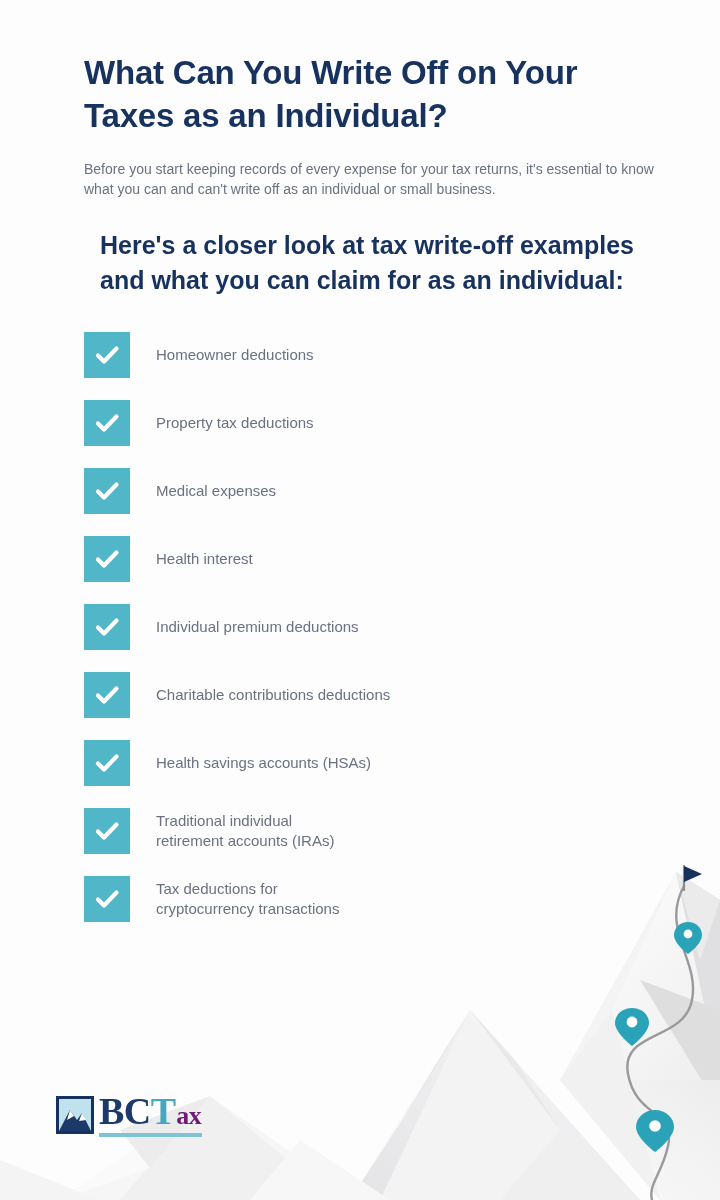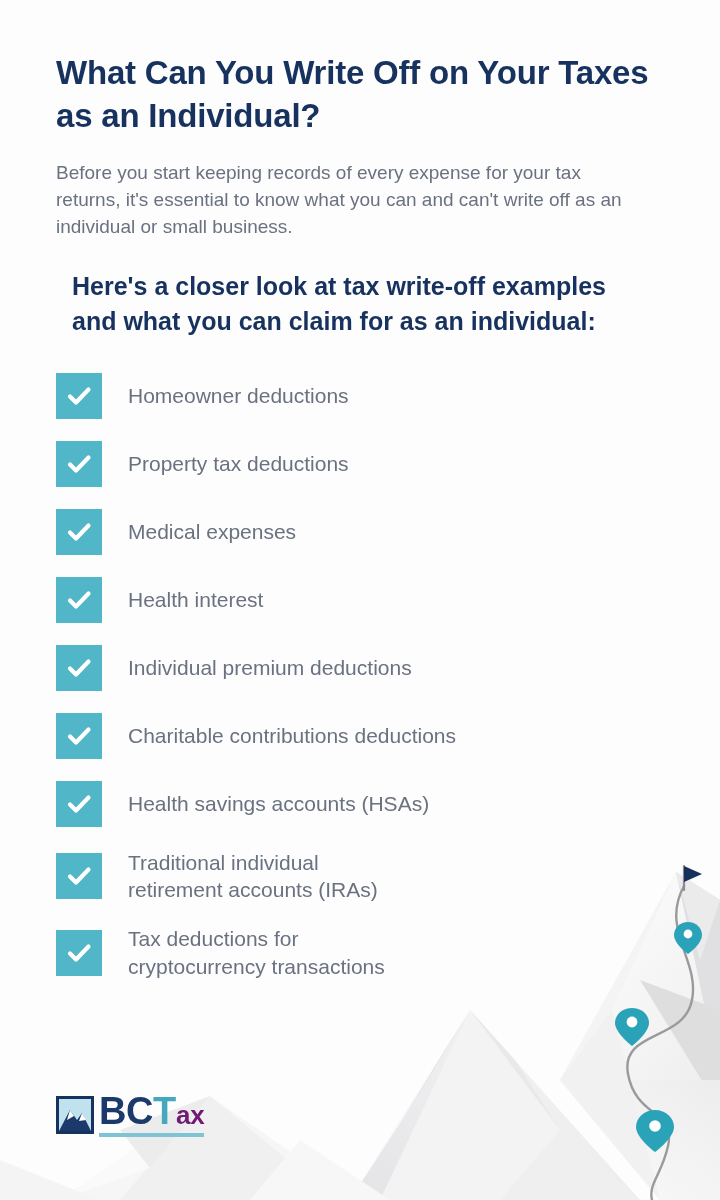--- a/index.html
+++ b/index.html
@@ -24,36 +24,36 @@
     inset: 0;
     width: 720px;
     height: 1200px;
     pointer-events: none;
   }
 
   
   .content {
     position: relative;
     z-index: 2;
-    padding: 52px 56px 0 56px;
+    padding: 52px 56px 0 84px;
   }
 
   .title {
     color: #17325e;
     font-size: 33px;
     line-height: 1.30;
     font-weight: bold;
     letter-spacing: -0.2px;
     margin: 0 0 22px 0;
     max-width: 620px;
   }
 
   .intro {
     color: #6a7180;
-    font-size: 19px;
+    font-size: 14px;
     line-height: 1.42;
     margin: 0 4px 28px 0;
     max-width: 586px;
   }
 
   .lead {
     color: #17325e;
     font-size: 25px;
     font-weight: bold;
     line-height: 1.40;
@@ -78,21 +78,21 @@
     width: 46px;
     height: 46px;
     background: #51b6c8;
     display: flex;
     align-items: center;
     justify-content: center;
   }
   .checkbox svg { display: block; }
   .check-label {
     color: #6a7180;
-    font-size: 21px;
+    font-size: 15px;
     line-height: 1.30;
     margin-left: 26px;
     white-space: pre-line;
   }
 
   
   .logo {
     position: absolute;
     left: 56px;
     top: 1092px;
@@ -106,21 +106,21 @@
     flex: 0 0 auto;
   }
   .logo-type {
     margin-left: 5px;
     display: flex;
     flex-direction: column;
   }
   .logo-words {
     display: flex;
     align-items: baseline;
-    font-family: Liberation Sans, sans-serif;
+    font-family: Liberation Serif, serif;
     line-height: 1;
   }
   .logo-bc {
     color: #1b3a6b;
     font-size: 38px;
     font-weight: bold;
     letter-spacing: -0.5px;
   }
   .logo-t {
     color: #46a8bd;

